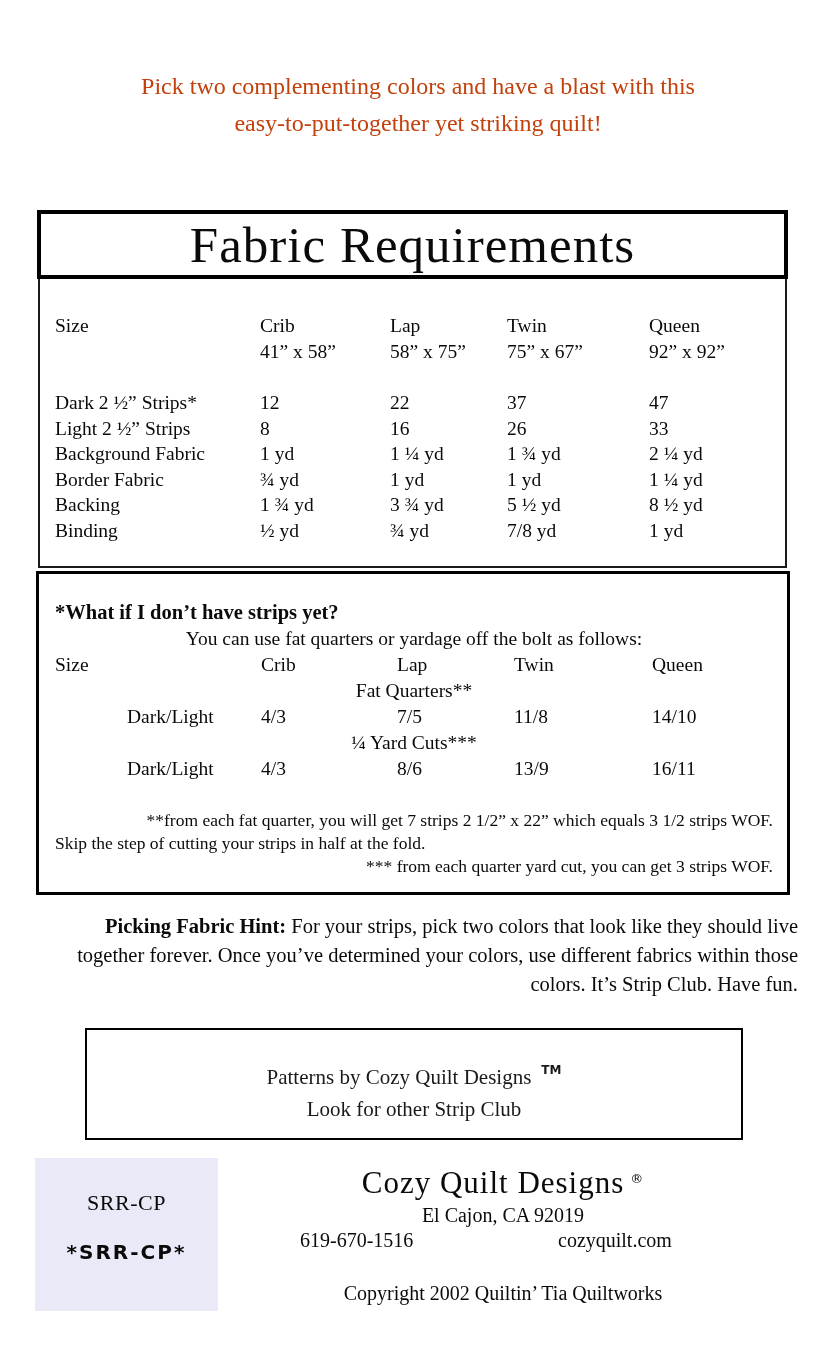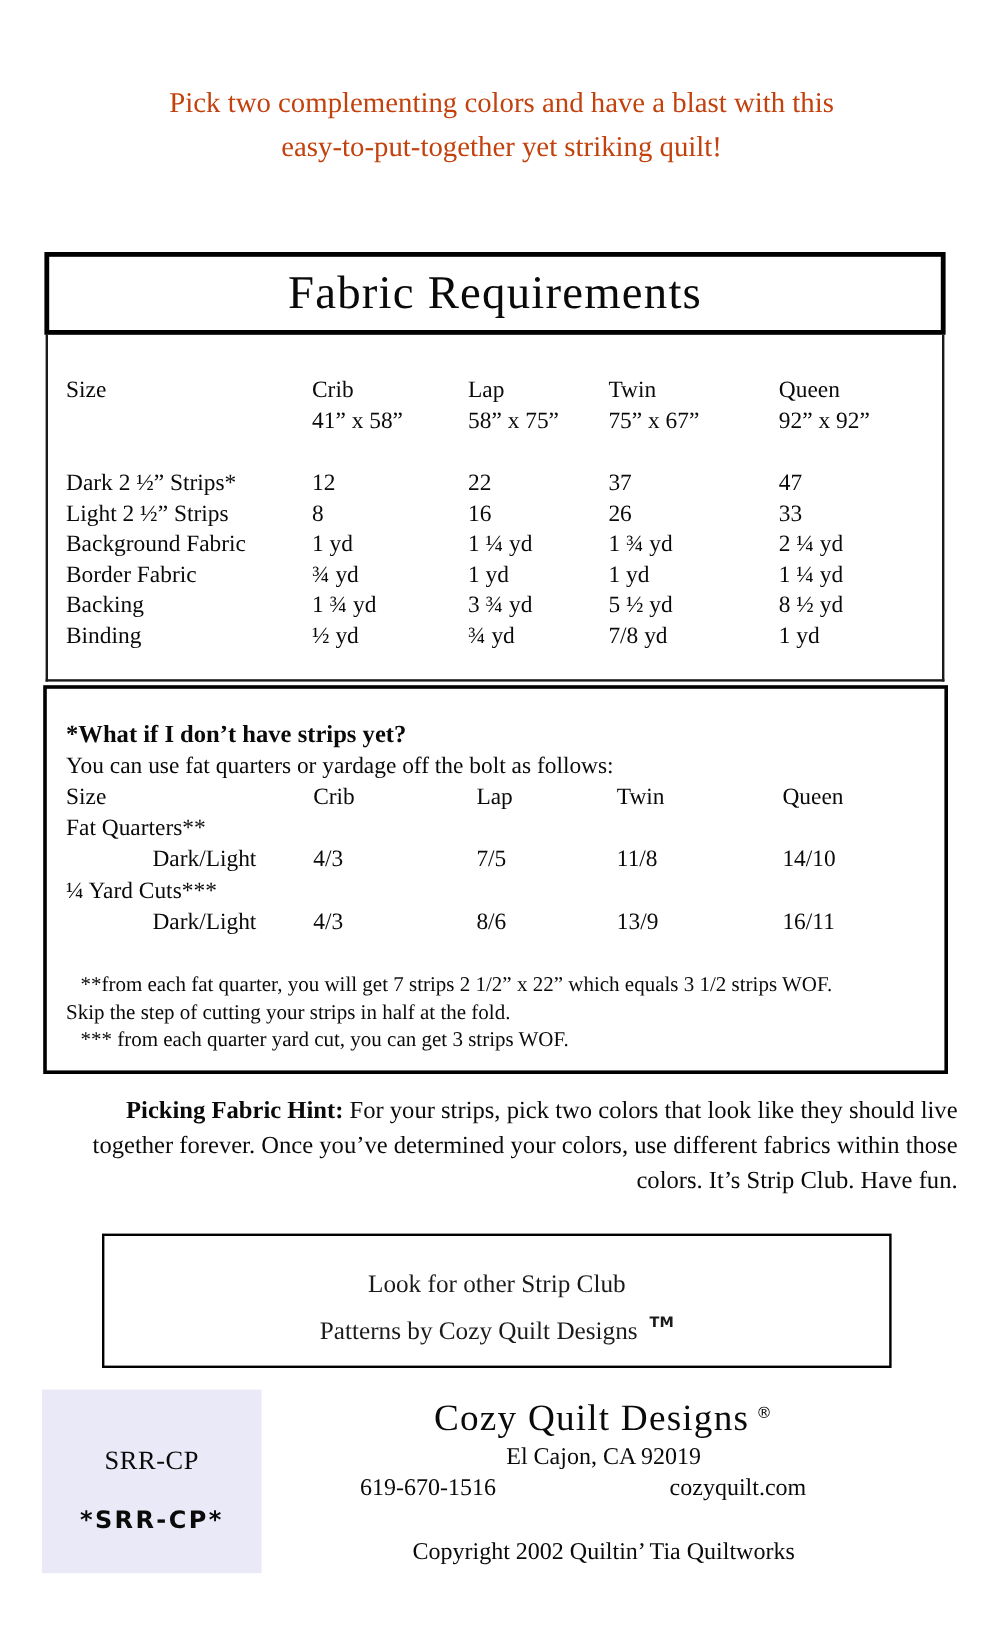--- a/index.html
+++ b/index.html
@@ -30,21 +30,21 @@
 
   
   .title-box {
     position: absolute;
     top: 210px; left: 37px;
     width: 751px; height: 69px;
     border: 4px solid #000;
     display: flex;
     align-items: center;
     justify-content: center;
-    font-size: 39px;
+    font-size: 51px;
     letter-spacing: 1px;
   }
 
   
   .table-box {
     position: absolute;
     top: 279px; left: 38px;
     width: 749px; height: 289px;
     border-left: 2px solid #1a1a1a;
     border-right: 2px solid #1a1a1a;
@@ -66,29 +66,29 @@
     width: 754px; height: 324px;
     border: 3px solid #000;
     padding: 25px 14px 0 16px;
     font-size: 19.5px;
   }
   .box2 h2 {
     font-size: 20.5px;
     font-weight: bold;
     line-height: 27px;
   }
-  .box2 .line { line-height: 26px; }
+  .box2 .line { line-height: 26px; text-align: center; }
   .t2-row {
     display: grid;
     grid-template-columns: 206px 136px 117px 138px 1fr;
     line-height: 26px;
   }
   .sub-label { padding-left: 72px; }
   .footnotes { margin-top: 27px; font-size: 17.5px; line-height: 23px; }
-  .fn-indent { padding-left: 12px; }
+  .fn-indent { padding-left: 12px; text-align: right; }
 
   
   .hint {
     position: absolute;
     top: 912px; left: 42px;
     width: 756px;
     font-size: 20.5px;
     line-height: 29px;
     text-align: right;
   }
@@ -115,21 +115,21 @@
     letter-spacing: 0;
   }
 
   
   .code-box {
     position: absolute;
     top: 1158px; left: 35px;
     width: 183px; height: 153px;
     background: #e9e9f8;
     text-align: center;
-    padding-top: 46px;
+    padding-top: 32px;
   }
   .code-serif { font-size: 22px; letter-spacing: 0.5px; }
   .code-barcode {
     margin-top: 24px;
     font-family: "DejaVu Sans", sans-serif;
     font-weight: bold;
     font-size: 20px;
     letter-spacing: 2px;
   }
   .brand-block {
@@ -271,22 +271,22 @@
     <div class="footnotes">
       <div class="fn-indent">**from each fat quarter, you will get 7 strips 2 1/2” x 22” which equals 3 1/2 strips WOF.</div>
       <div>Skip the step of cutting your strips in half at the fold.</div>
       <div class="fn-indent">*** from each quarter yard cut, you can get 3 strips WOF.</div>
     </div>
   </div>
 
   <p class="hint"><b>Picking Fabric Hint:</b><span> For your strips, pick two colors that look like they should live together forever. Once you’ve determined your colors, use different fabrics within those colors.  It’s Strip Club. Have fun.</span></p>
 
   <div class="promo-box hand">
+    <div><span>Patterns by Cozy Quilt Designs</span><span class="tm">TM</span></div>
     <div>Look for other Strip Club</div>
-    <div><span>Patterns by Cozy Quilt Designs</span><span class="tm">TM</span></div>
   </div>
 
   <div class="code-box">
     <div class="code-serif">SRR-CP</div>
     <div class="code-barcode">*SRR-CP*</div>
   </div>
 
   <div class="brand-block">
     <div class="brand-line hand"><span>Cozy Quilt Designs</span><span class="reg">®</span></div>
     <div class="address">El Cajon, CA 92019</div>

